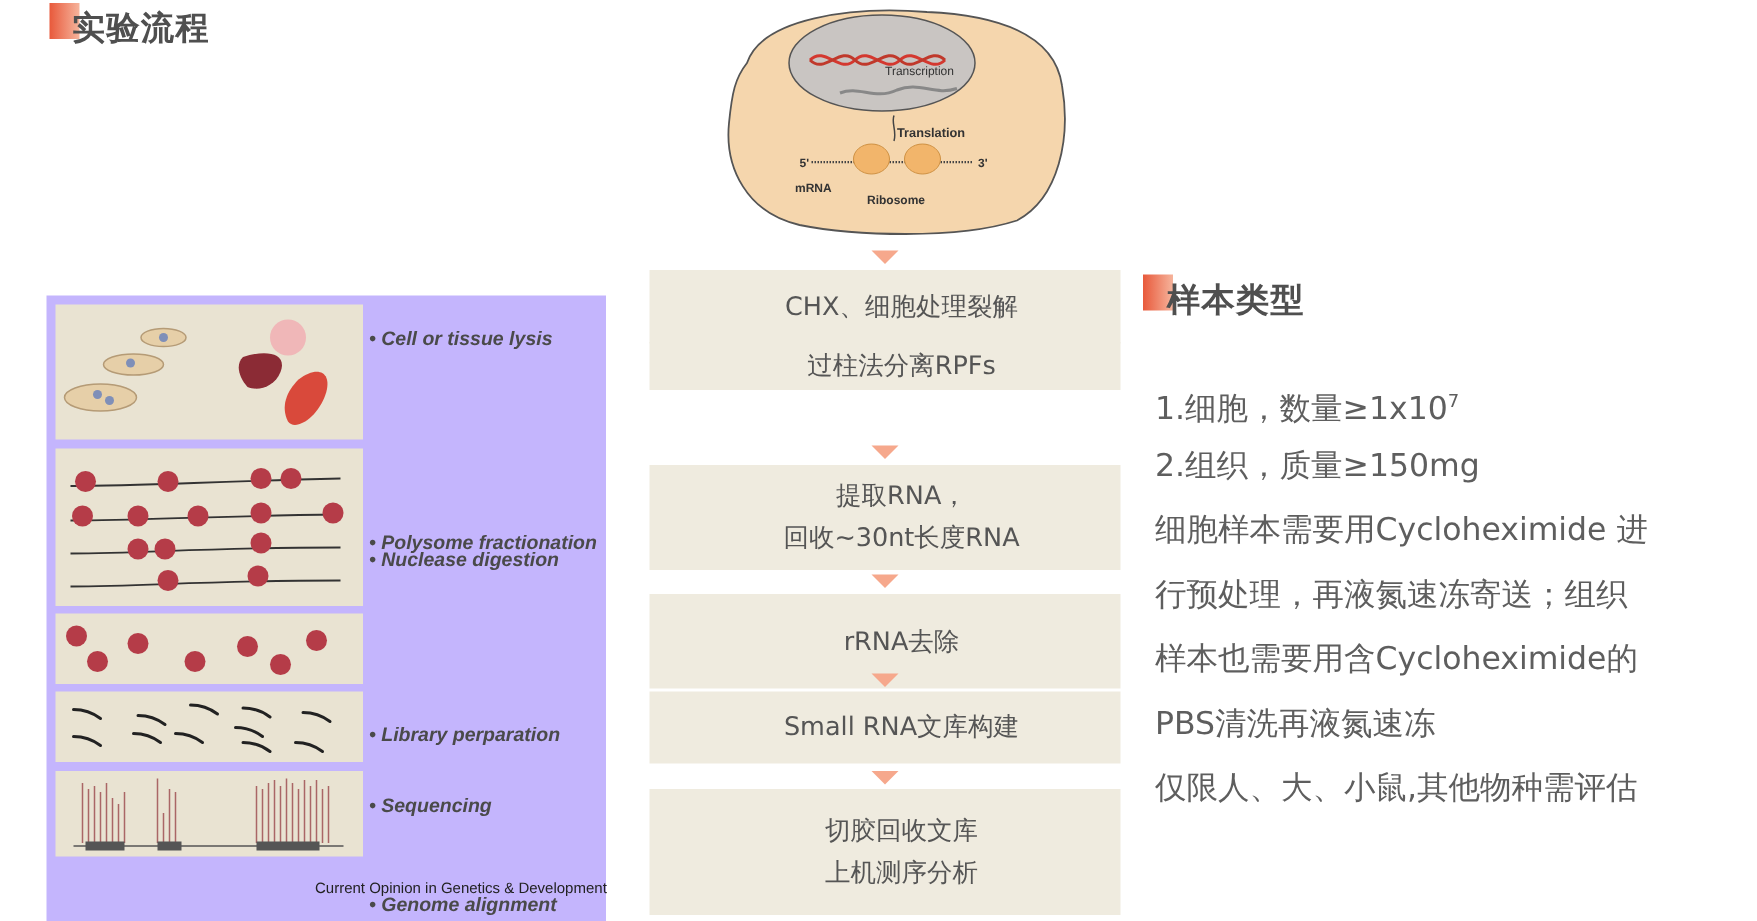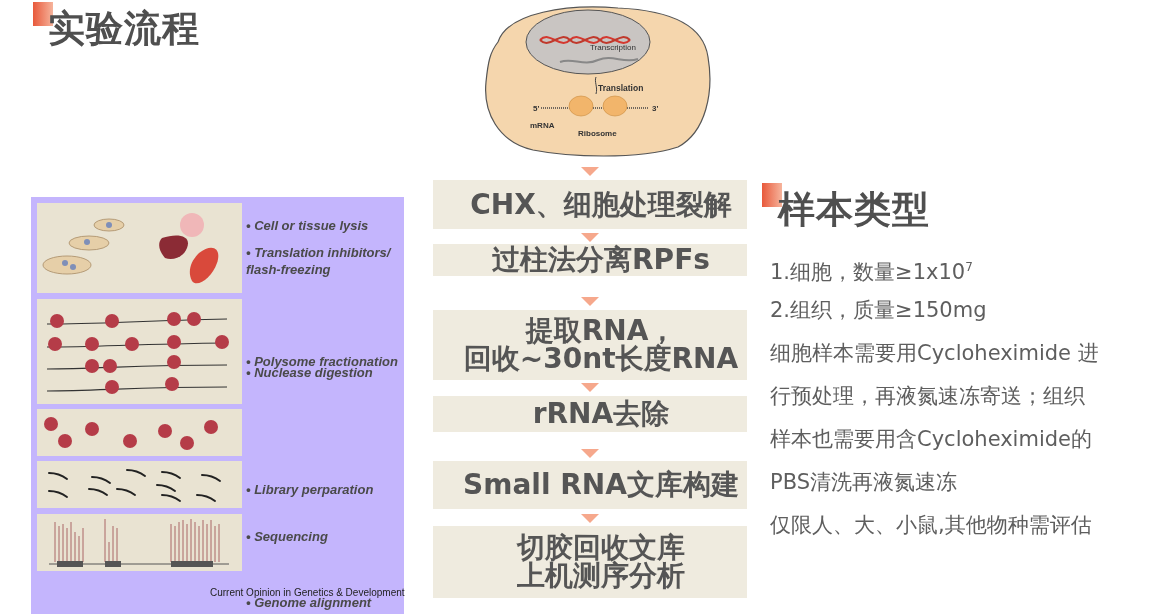--- a/index.html
+++ b/index.html
@@ -1,32 +1,32 @@
 <!DOCTYPE html>
 <html><head>
 <meta charset="utf-8">
 <style>
   * { box-sizing: border-box; margin: 0; padding: 0; }
   html, body { width: 1171px; height: 614px; background: #ffffff; overflow: hidden; }
   body { position: relative; font-family: "DejaVu Sans", "Liberation Sans", sans-serif; color: #595959; }
 
-  .section-title { position: absolute; font-weight: bold; color: #4f4f4f; font-size: 37px; letter-spacing: 1px; }
+  .section-title { position: absolute; font-weight: bold; color: #4f4f4f; font-size: 22px; letter-spacing: 1px; }
   .title-accent { position: absolute; width: 20px; height: 24px; background: linear-gradient(90deg, #e8593b, #f6b49c); }
 
   
   .cell-illus { position: absolute; left: 478px; top: 2px; width: 236px; height: 155px; }
 
   
   .fig-panel { position: absolute; left: 31px; top: 197px; width: 373px; height: 476px; background: #c4b5fd; font-style: italic; }
   .fig-row { position: absolute; left: 6px; width: 205px; background: #e9e3d2; }
   .fig-label { position: absolute; left: 215px; font-family: "Liberation Sans", sans-serif; font-weight: bold; font-size: 13px; color: #4a4a4a; line-height: 17px; }
   .fig-caption { position: absolute; left: 210px; top: 587px; font-family: "Liberation Sans", sans-serif; font-size: 10px; color: #222; }
 
   
-  .flow-box { position: absolute; left: 433px; width: 314px; background: #efebdf; display: flex; align-items: center; justify-content: center; text-align: center; font-family: "DejaVu Sans", sans-serif; font-weight: bold; color: #555555; font-size: 28px; line-height: 28px; white-space: pre-line; padding-left: 22px; }
+  .flow-box { position: absolute; left: 433px; width: 314px; background: #efebdf; display: flex; align-items: center; justify-content: center; text-align: center; font-family: "DejaVu Sans", sans-serif; font-weight: normal; color: #555555; font-size: 17px; line-height: 28px; white-space: pre-line; padding-left: 22px; }
   .flow-arrow { position: absolute; left: 581px; width: 0; height: 0; border-left: 9px solid transparent; border-right: 9px solid transparent; border-top: 9px solid #f6a88c; }
 
   
   .sample-text { position: absolute; left: 770px; font-family: "DejaVu Sans", sans-serif; font-size: 21px; color: #5e5e5e; line-height: 43px; white-space: nowrap; }
   .sample-text sup { font-size: 12px; vertical-align: super; }
 </style>
 </head>
 <body>
 
 <div class="title-accent" style="left:33px; top:2px;"></div>
@@ -59,22 +59,20 @@
       <circle cx="28" cy="60" r="3" fill="#7f8fb8"></circle>
         <circle cx="36" cy="64" r="3" fill="#7f8fb8"></circle>
       <circle cx="50" cy="39" r="3" fill="#7f8fb8"></circle>
         <circle cx="72" cy="22" r="3" fill="#7f8fb8"></circle>
       <path d="M125,35 C140,30 155,32 150,45 C146,55 135,58 128,55 C122,48 120,40 125,35 Z" fill="#8b2b35"></path>
       <circle cx="155" cy="22" r="12" fill="#f0b7b8"></circle>
       <path d="M162,50 C175,40 185,45 180,60 C175,75 160,85 155,78 C150,68 154,58 162,50 Z" fill="#d9493b"></path>
     </svg>
   </div>
   <div class="fig-label" style="top:20px;">• Cell or tissue lysis</div>
-  <div class="fig-label" style="top:47px; white-space:pre-line;">• Translation inhibitors/
-flash-freezing</div>
 
   <div class="fig-row" style="top:102px; height:105px;">
     <svg width="205" height="105">
       <g stroke="#333" stroke-width="1.2" fill="none">
         <path d="M10,25 C60,25 100,22 190,20"></path>
           <path d="M10,48 C60,48 100,45 190,44"></path>
         <path d="M10,70 C60,70 100,66 190,66"></path>
           <path d="M10,92 C60,92 100,88 190,88"></path>
       </g>
       <g fill="#b53c48">
@@ -167,30 +165,30 @@
     </svg>
   </div>
   <div class="fig-label" style="top:331px;">• Sequencing</div>
   <div class="fig-label" style="top:353px;margin-top:44px;">• Genome alignment</div>
 </div>
 <div class="fig-caption">Current Opinion in Genetics &amp; Development</div>
 
 <div class="flow-arrow" style="top:167px;"></div>
 <div class="flow-box" style="top:180px; height:49px;">CHX、细胞处理裂解</div>
 <div class="flow-arrow" style="top:233px;"></div>
-<div class="flow-box" style="top:244px; height:32px;">过柱法分离RPFs</div>
+<div class="flow-box" style="top:228px; height:32px;">过柱法分离RPFs</div>
 <div class="flow-arrow" style="top:297px;"></div>
 <div class="flow-box" style="top:310px; height:70px;">提取RNA，
 回收~30nt长度RNA</div>
 <div class="flow-arrow" style="top:383px;"></div>
-<div class="flow-box" style="top:396px; height:36px;">rRNA去除</div>
+<div class="flow-box" style="top:396px; height:63px;">rRNA去除</div>
 <div class="flow-arrow" style="top:449px;"></div>
 <div class="flow-box" style="top:461px; height:48px;">Small RNA文库构建</div>
 <div class="flow-arrow" style="top:514px;"></div>
-<div class="flow-box" style="top:526px; height:72px;">切胶回收文库
+<div class="flow-box" style="top:526px; height:84px;">切胶回收文库
 上机测序分析</div>
 
 <div class="title-accent" style="left:762px; top:183px;"></div>
 <div class="section-title" style="left:778px; top:185px;">样本类型</div>
 
 <div class="sample-text" style="top:246px;">
   <span>1.细胞，数量≥1x10</span><sup>7</sup>
 </div>
 <div class="sample-text" style="top:289px;">2.组织，质量≥150mg</div>
 <div class="sample-text" style="top:332px;">细胞样本需要用Cycloheximide 进</div>

